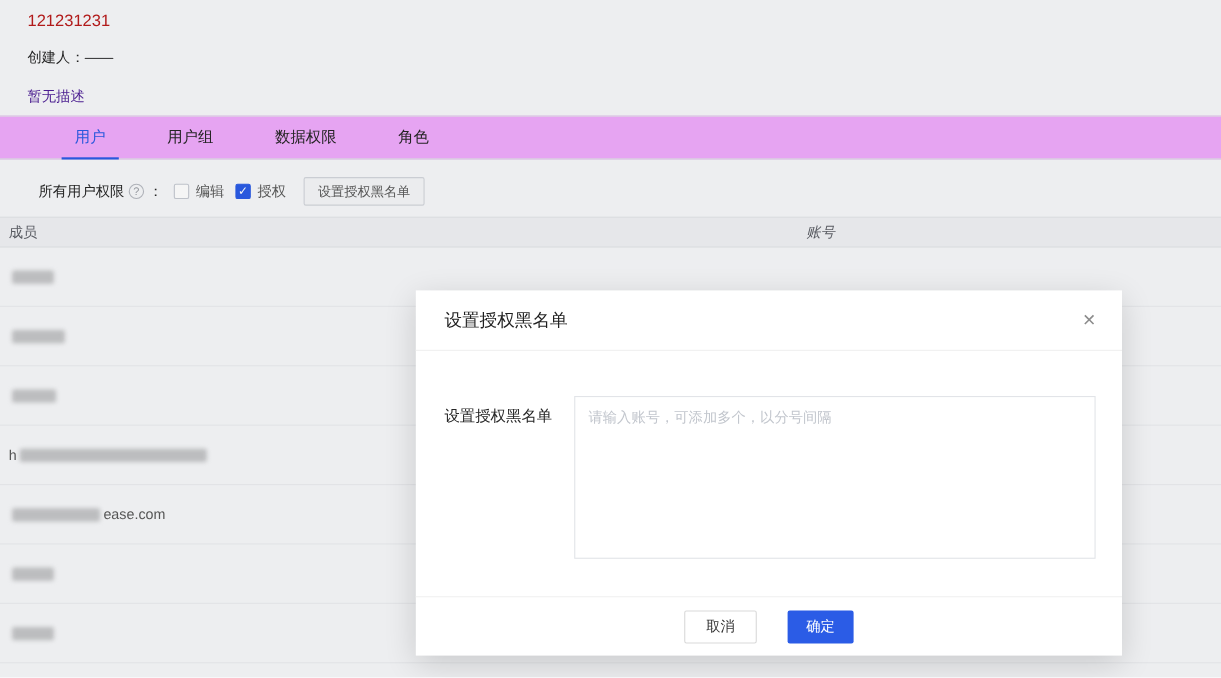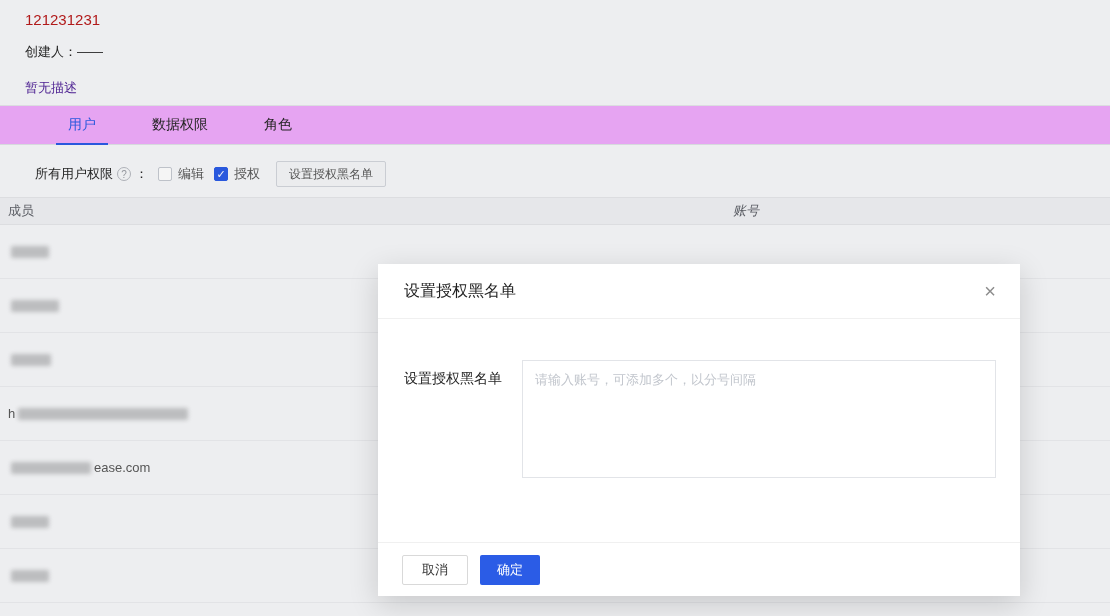--- a/index.html
+++ b/index.html
@@ -90,29 +90,29 @@
     display:flex; align-items:center; padding:0 24px 0 26px;
   }
   .modal-title { font-size:16px; color:#1f1f1f; flex:1; }
   .modal-close {
     font-size:20px; color:#8c8c8c; background:none; border:none; cursor:pointer;
     line-height:1; font-family:inherit;
   }
   .modal-body { flex:1; display:flex; padding:41px 24px 0 26px; }
   .field-label { font-size:14px; color:#262626; width:118px; padding-top:10px; }
   .blacklist-textarea {
-    width:474px; height:118px; border:1px solid #e2e4e8; background:#fff;
+    width:474px; height:148px; border:1px solid #e2e4e8; background:#fff;
     resize:none; font-size:13px; padding:10px 12px; color:#0f172a;
     font-family:inherit; outline:none;
   }
   .blacklist-textarea::placeholder { color:#c2c6cd; }
   .modal-footer {
     height:54px; flex:0 0 54px; border-top:1px solid #f0f0f0;
-    display:flex; align-items:center; justify-content:flex-start;
-    padding:0 24px; gap:12px;
+    display:flex; align-items:center; justify-content:center;
+    padding:0 24px; gap:28px;
   }
   .btn-cancel {
     height:30px; padding:0 19px; border:1px solid #d9d9d9; background:#fff;
     border-radius:2px; font-size:13px; color:#333; cursor:pointer; font-family:inherit;
   }
   .btn-confirm {
     height:30px; padding:0 17px; border:none; background:#2b5ce6; color:#fff;
     border-radius:2px; font-size:13px; cursor:pointer; font-family:inherit;
   }
 </style>
@@ -122,20 +122,21 @@
 <div class="page">
 
   <div class="page-header">
     <div class="page-title">121231231</div>
     <div class="creator-line">创建人：——</div>
     <div class="desc-line">暂无描述</div>
   </div>
 
   <div class="tabbar">
     <button class="tab active">用户</button>
+    <button class="tab">用户组</button>
     <button class="tab">数据权限</button>
     <button class="tab">角色</button>
   </div>
 
   <div class="toolbar">
     <div class="toolbar-row">
       <span>所有用户权限</span>
       <span class="help-icon">?</span>
       <span>：</span>
       <span class="checkbox"></span>

